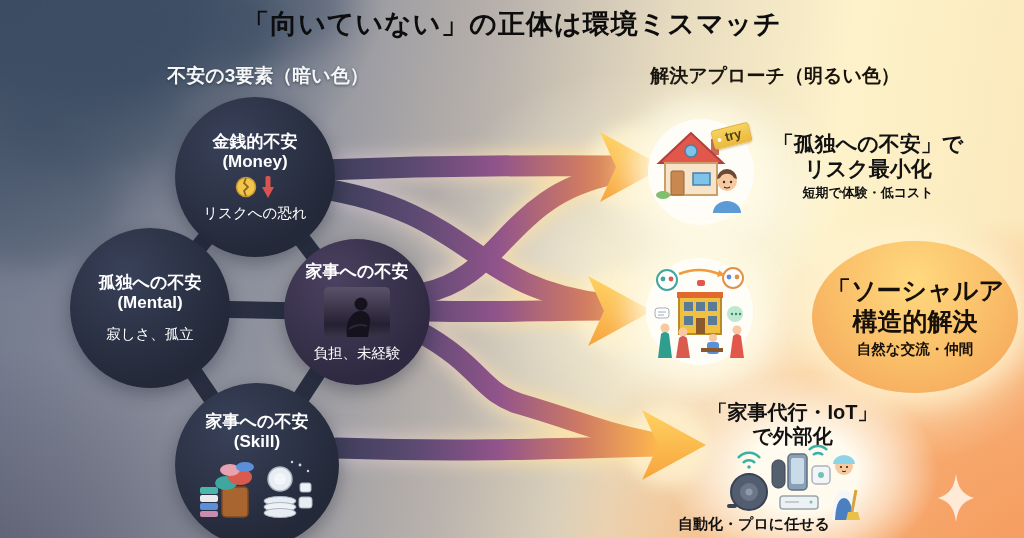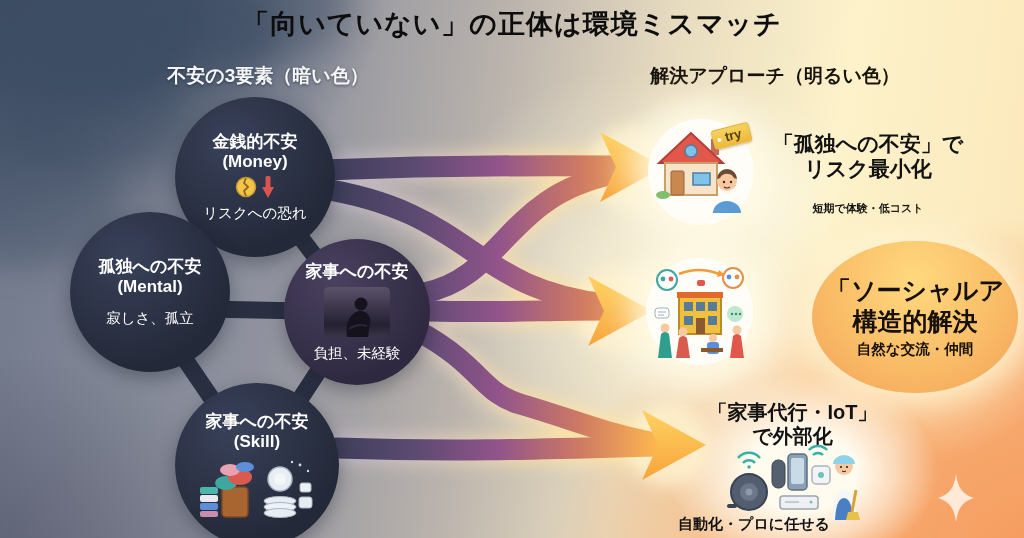--- a/index.html
+++ b/index.html
@@ -36,21 +36,21 @@
   .lead{position:absolute;font-size:19px;font-weight:bold;text-align:center;}
   .lead-left{left:118px;top:63px;width:300px;color:#f5f6f8;text-shadow:0 1px 3px rgba(20,30,45,.6);}
   .lead-right{left:630px;top:63px;width:290px;color:#17120a;}
 
   
   .node{position:absolute;border-radius:50%;color:#fff;text-align:center;
     display:flex;flex-direction:column;align-items:center;justify-content:center;
     background:radial-gradient(circle at 35% 28%,#39415a,#232938 72%);
     box-shadow:0 6px 18px rgba(20,25,40,.35);z-index:3;}
   .node-money{left:175px;top:97px;width:160px;height:160px;}
-  .node-mental{left:70px;top:212px;width:160px;height:160px;}
+  .node-mental{left:70px;top:228px;width:160px;height:160px;}
   .node-kaji{left:284px;top:239px;width:146px;height:146px;
     background:radial-gradient(circle at 35% 28%,#4a4160,#2e2940 72%);}
   .node-skill{left:175px;top:383px;width:164px;height:164px;}
   .node-title{font-size:17px;font-weight:bold;line-height:1.25;}
   .node-sub{font-size:17px;font-weight:bold;line-height:1.2;}
   .node-desc{font-size:14.5px;margin-top:5px;}
   .icon-row{display:flex;align-items:center;gap:4px;margin-top:2px;height:24px;}
   .room{width:66px;height:50px;border-radius:5px;margin:4px 0 2px;
     background:linear-gradient(#5a5269,#262033 75%,#3a3347);
     display:flex;align-items:flex-end;justify-content:center;overflow:hidden;}
@@ -58,21 +58,21 @@
   
   .sol-circle{position:absolute;border-radius:50%;background:#fffdf7;z-index:4;
     box-shadow:0 0 34px 16px rgba(255,250,228,.95);
     display:flex;align-items:center;justify-content:center;}
   .sol1-circle{left:648px;top:119px;width:106px;height:106px;}
   .sol2-circle{left:646px;top:258px;width:107px;height:107px;}
   .sol3-chip{position:absolute;left:724px;top:438px;width:138px;height:84px;z-index:5;
     display:flex;align-items:center;justify-content:center;}
   .sol-text{position:absolute;text-align:center;color:#121212;z-index:5;}
   .sol-title{font-size:21px;font-weight:bold;line-height:1.2;}
-  .sol-sub{font-size:11px;font-weight:bold;margin-top:20px;}
+  .sol-sub{font-size:13px;font-weight:bold;margin-top:3px;}
   .sol1-text{left:758px;top:131px;width:220px;}
   .sol3-text{left:700px;top:400px;width:185px;}
   .sol3-title{font-size:20px;font-weight:bold;line-height:1.2;}
   .sol3-sub{position:absolute;left:654px;top:515px;width:200px;text-align:center;
     font-size:15px;font-weight:bold;color:#121212;z-index:5;}
   .sol2-bubble{position:absolute;left:812px;top:241px;width:206px;height:152px;border-radius:50%;
     background:radial-gradient(circle at 50% 26%,#ffd97e,#f9bb66 58%,#f2a058 100%);
     box-shadow:0 0 30px 12px rgba(255,244,210,.8);z-index:5;
     display:flex;flex-direction:column;align-items:center;justify-content:center;text-align:center;color:#161008;}
   .sol2-title{font-size:25px;font-weight:bold;line-height:1.22;}

